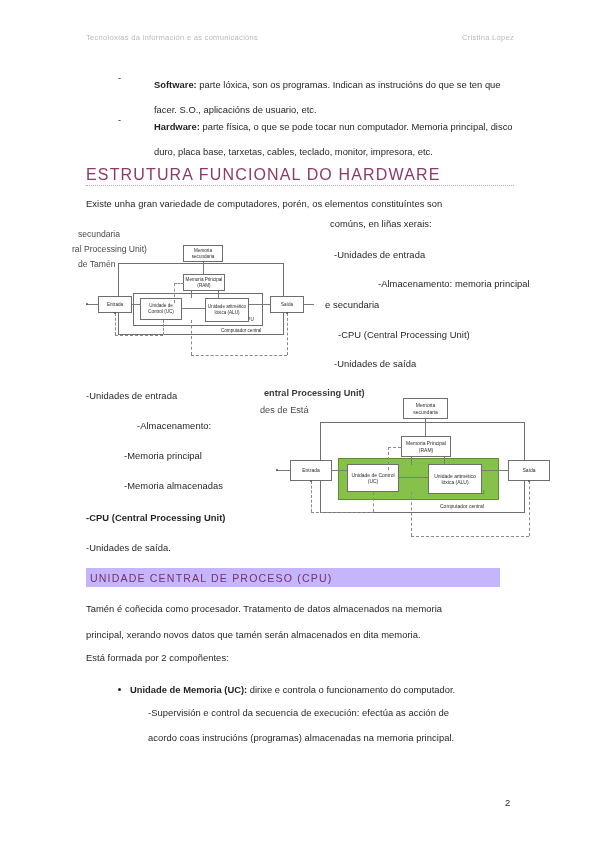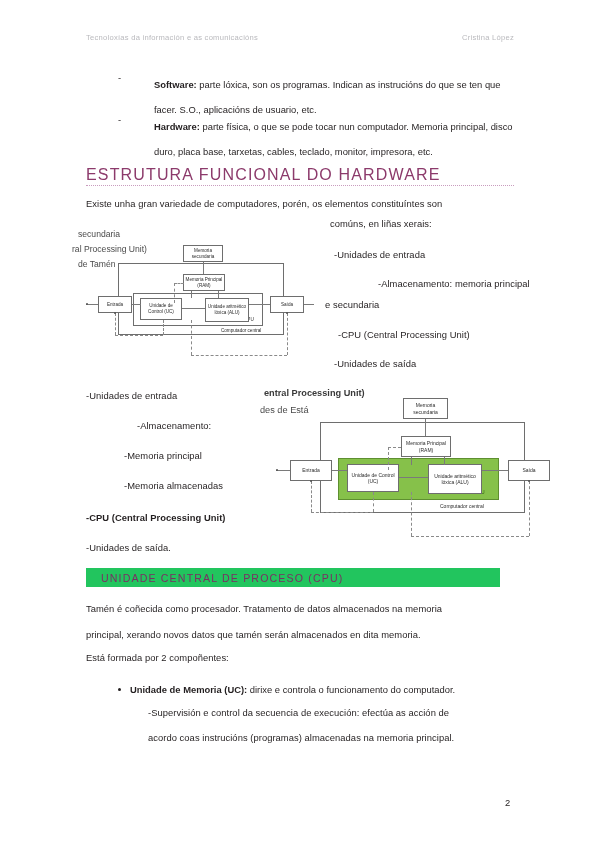--- a/index.html
+++ b/index.html
@@ -31,23 +31,23 @@
     position:absolute;left:86px;top:166px;width:428px;
     font-size:16px;letter-spacing:1.15px;color:#8c3a6b;
     padding-bottom:7px;
   }
   .sec1rule{
     position:absolute;left:86px;top:185px;width:428px;height:0;
     border-top:1.3px dotted #c99cbe;
   }
   .sec2{
     position:absolute;left:86px;top:568px;width:414px;height:19px;
-    background:#22c55e;color:#7a2f63;
+    background:#c4b5fd;color:#7a2f63;
     font-size:10.6px;letter-spacing:1.15px;
-    display:flex;align-items:center;padding-left:15px;box-sizing:border-box;
+    display:flex;align-items:center;padding-left:4px;box-sizing:border-box;
   }
 
   
   .bullet{position:absolute;font-size:9.4px;}
   .bullet .dot{position:absolute;left:0;top:3.5px;width:3.2px;height:3.2px;border-radius:50%;background:#231f20;}
   .bullet .body{display:block;margin-left:12px;}
 
   
   .pageno{position:absolute;left:505px;top:797px;font-size:9.4px;color:#231f20;}
 

